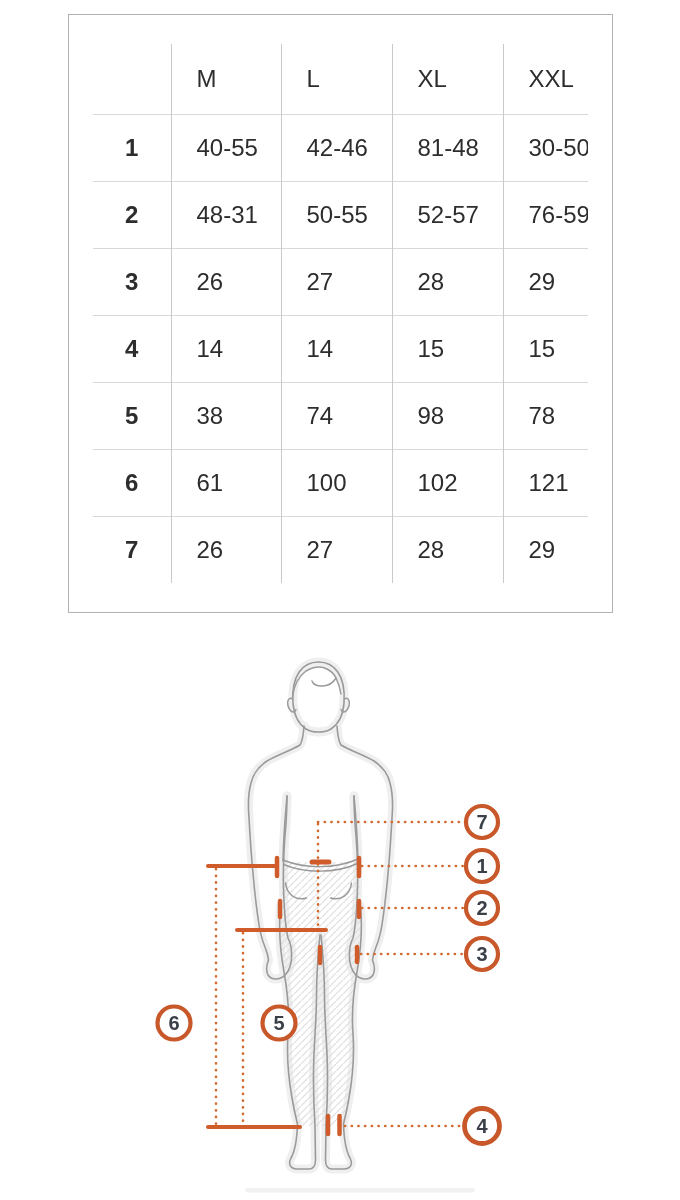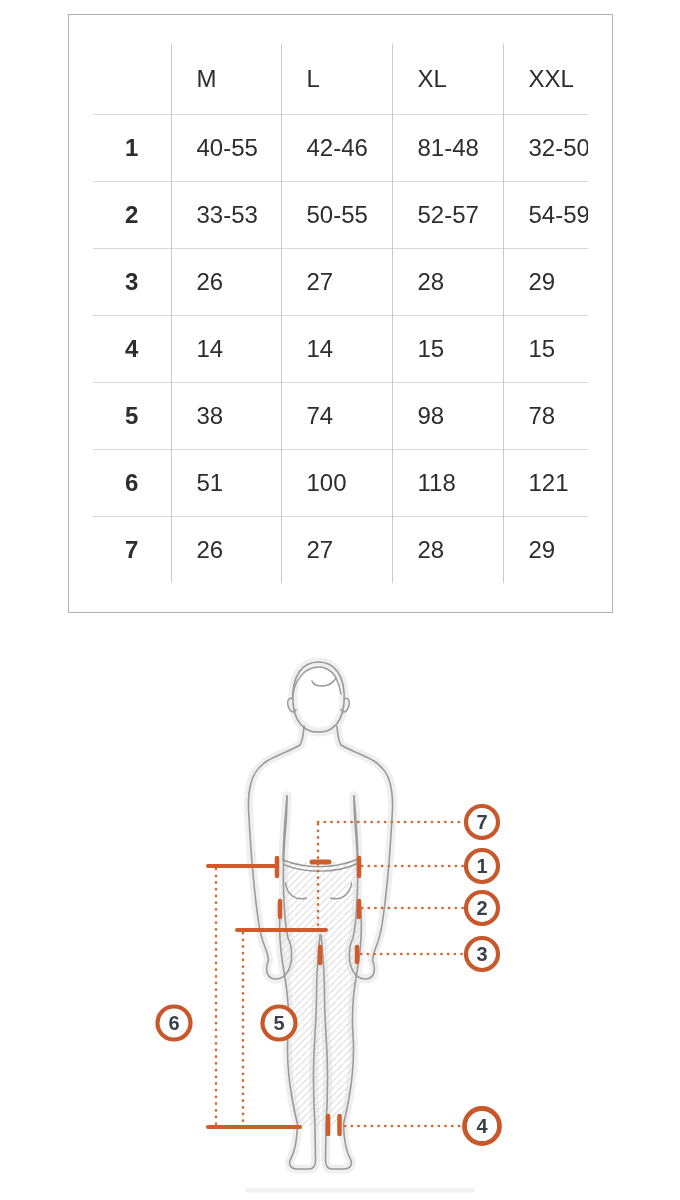--- a/index.html
+++ b/index.html
@@ -59,28 +59,28 @@
           <th>XL</th>
           <th>XXL</th>
         </tr>
     </thead>
     <tbody>
         <tr>
           <th>1</th>
           <td>40-55</td>
           <td>42-46</td>
           <td>81-48</td>
-          <td>32-50</td>
+          <td>30-50</td>
         </tr>
         <tr>
           <th>2</th>
-          <td>33-53</td>
+          <td>48-31</td>
           <td>50-55</td>
           <td>52-57</td>
-          <td>54-59</td>
+          <td>76-59</td>
         </tr>
         <tr>
           <th>3</th>
           <td>26</td>
           <td>27</td>
           <td>28</td>
           <td>29</td>
         </tr>
         <tr>
           <th>4</th>
@@ -91,23 +91,23 @@
         </tr>
         <tr>
           <th>5</th>
           <td>38</td>
           <td>74</td>
           <td>98</td>
           <td>78</td>
         </tr>
         <tr>
           <th>6</th>
-          <td>51</td>
+          <td>61</td>
           <td>100</td>
-          <td>118</td>
+          <td>102</td>
           <td>121</td>
         </tr>
         <tr>
           <th>7</th>
           <td>26</td>
           <td>27</td>
           <td>28</td>
           <td>29</td>
         </tr>
       </tbody>

